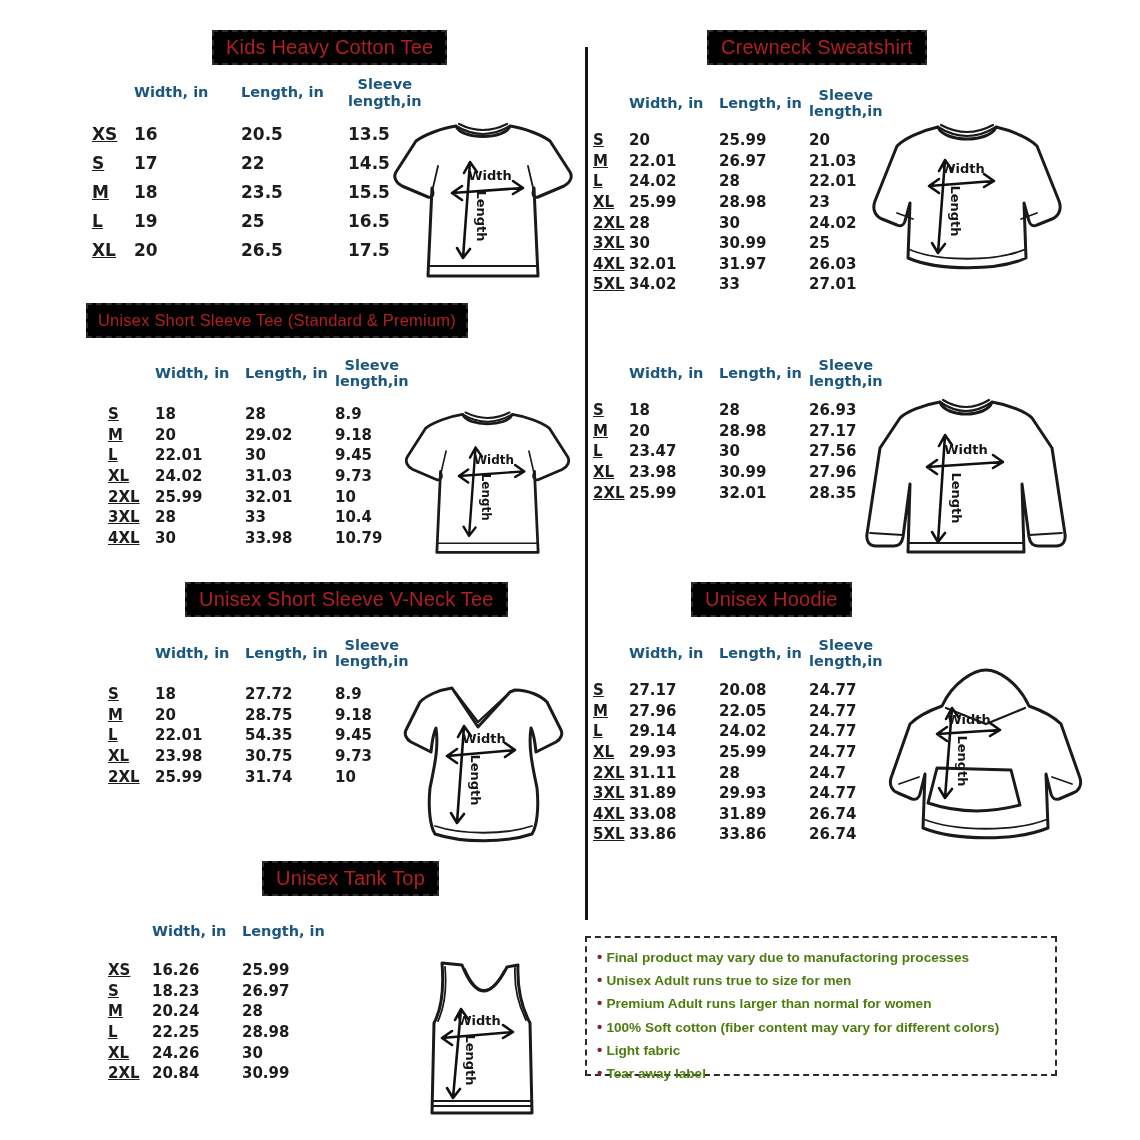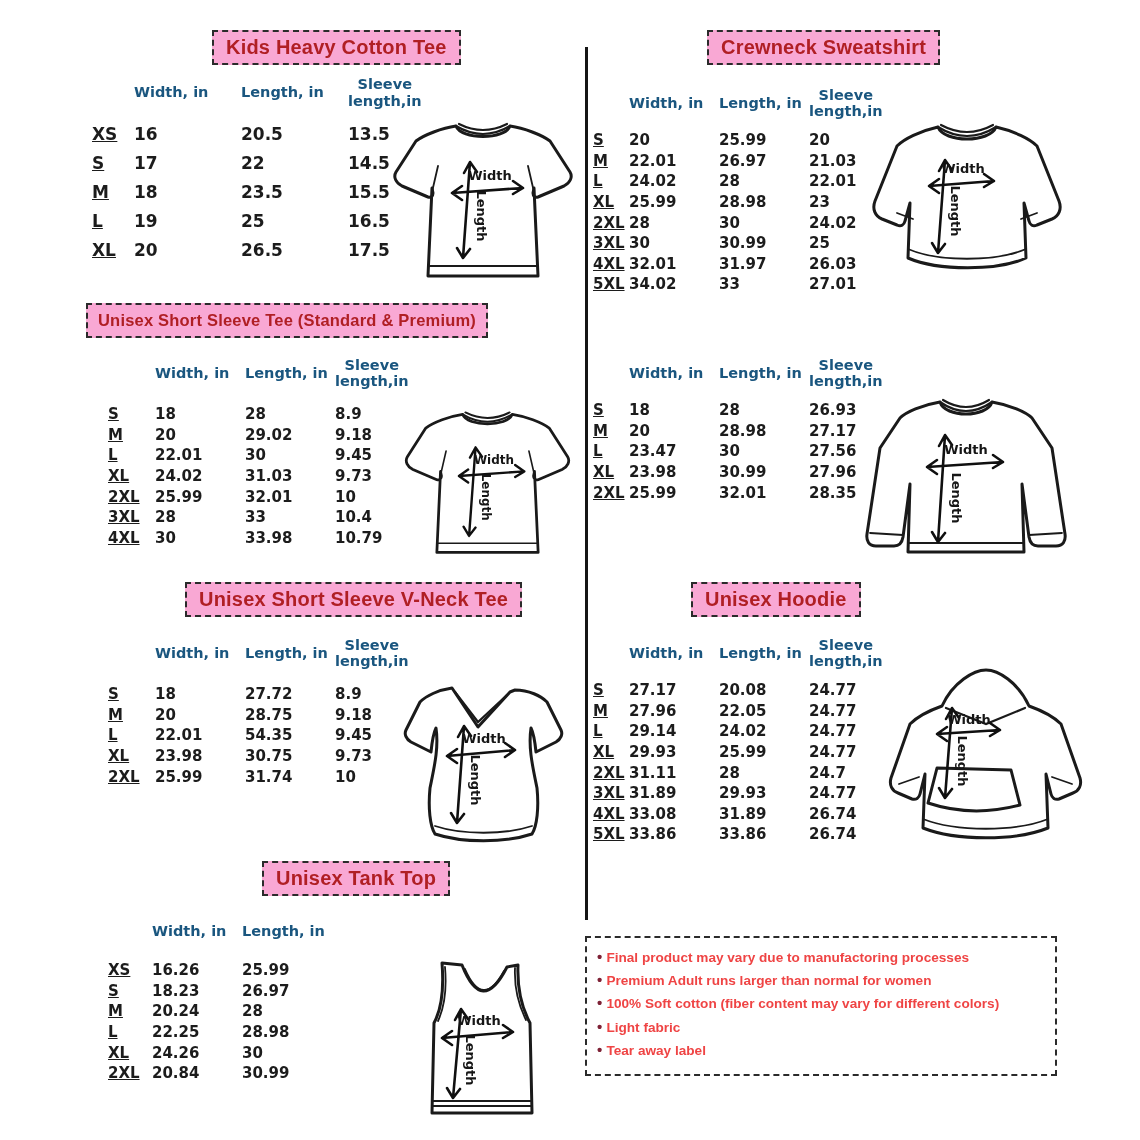--- a/index.html
+++ b/index.html
@@ -1,20 +1,20 @@
 <!DOCTYPE html>
 <html><head>
 <meta charset="utf-8">
 <style>
   html,body{margin:0;padding:0;background:#fff;}
   #sheet{position:relative;width:1140px;height:1140px;background:#fff;overflow:hidden;
          font-family:"DejaVu Sans",sans-serif;color:#1c1c1c;}
   .divider{position:absolute;left:585px;top:47px;width:3px;height:873px;background:#161616;}
-  .title{position:absolute;border:2px dashed #2b2b2b;background:#f9a8d4;color:#b01f24;
-         font-family:"Liberation Sans",sans-serif;font-weight:700;font-size:20px;
+  .title{position:absolute;border:2px dashed #2b2b2b;background:#000000;color:#b01f24;
+         font-family:"Liberation Sans",sans-serif;font-weight:400;font-size:20px;
          padding:4px 12px;white-space:nowrap;letter-spacing:.2px;}
   .title.small{font-size:16.5px;padding:6px 10px;}
   .table{position:absolute;}
   .trow{display:flex;align-items:center;height:20.6px;font-size:15px;font-weight:700;}
   .trow.thead{height:46px;margin-bottom:8px;}
   .cell{flex:0 0 auto;}
   .cell.size{width:46px;text-decoration:underline;}
   .cell.col{width:90px;}
   .cell.head{color:#1a567f;font-size:14.5px;}
   .hlines{display:inline-block;text-align:center;line-height:1.12;}
@@ -30,21 +30,21 @@
   .t-tank .trow.thead{margin-bottom:6px;}
   .garment{position:absolute;}
   .g-outline{fill:#fff;stroke:#1a1a1a;stroke-width:3;stroke-linejoin:round;stroke-linecap:round;}
   .g-line{fill:none;stroke:#1a1a1a;stroke-width:2.2;stroke-linecap:round;}
   .g-thin{fill:none;stroke:#1a1a1a;stroke-width:1.8;stroke-linecap:round;}
   .g-arrow{fill:none;stroke:#101010;stroke-width:2.6;stroke-linecap:round;stroke-linejoin:round;}
   .g-label{font-family:"DejaVu Sans",sans-serif;font-weight:700;font-size:13px;fill:#161616;}
   .notes{position:absolute;left:585px;top:936px;width:448px;height:120px;border:2px dashed #2b2b2b;
          background:#fff;padding:8px 10px;}
   .note{font-family:"Liberation Sans",sans-serif;font-size:13.6px;font-weight:700;
-        line-height:22.2px;white-space:nowrap;color:#ef4444;}
+        line-height:22.2px;white-space:nowrap;color:#4d7c0f;}
   .note::before{content:"\2022\00a0";color:#7e2236;font-size:15px;}
 </style>
 </head>
 <body>
 
 <div id="sheet">
 
   <div class="divider"></div>
 
   <div class="title" style="left:212px;top:30px">Kids Heavy Cotton Tee</div>
@@ -434,19 +434,20 @@
     <path class="g-thin" d="M45,21 Q63,62 84,23 M25,19 C27,42 24,60 18,73 M95,20 C94,42 100,60 106,72"></path>
     <path class="g-thin" d="M12,153 L112,153 M12,158 L112,158"></path>
     <path class="g-arrow" d="M32,83 L22,90 L32,97 M22,90 L93,84 M83,77 L93,84 L83,90"></path>
     <path class="g-arrow" d="M35,72 L41,61 L48,71 M41,61 L33,150 M27,140 L33,150 L40,141"></path>
     <text class="g-label" x="59" y="77" text-anchor="middle">Width</text>
     <text class="g-label" x="46" y="112" text-anchor="middle" transform="rotate(90 46 112)">Length</text>
   </svg>
 
   <div class="notes">
     <div class="note">Final product may vary due to manufactoring processes</div>
+    <div class="note">Unisex Adult runs true to size for men</div>
     <div class="note">Premium Adult runs larger than normal for women</div>
     <div class="note">100% Soft cotton (fiber content may vary for different colors)</div>
     <div class="note">Light fabric</div>
     <div class="note">Tear away label</div>
   </div>
 
 </div>
 
 </body></html>

